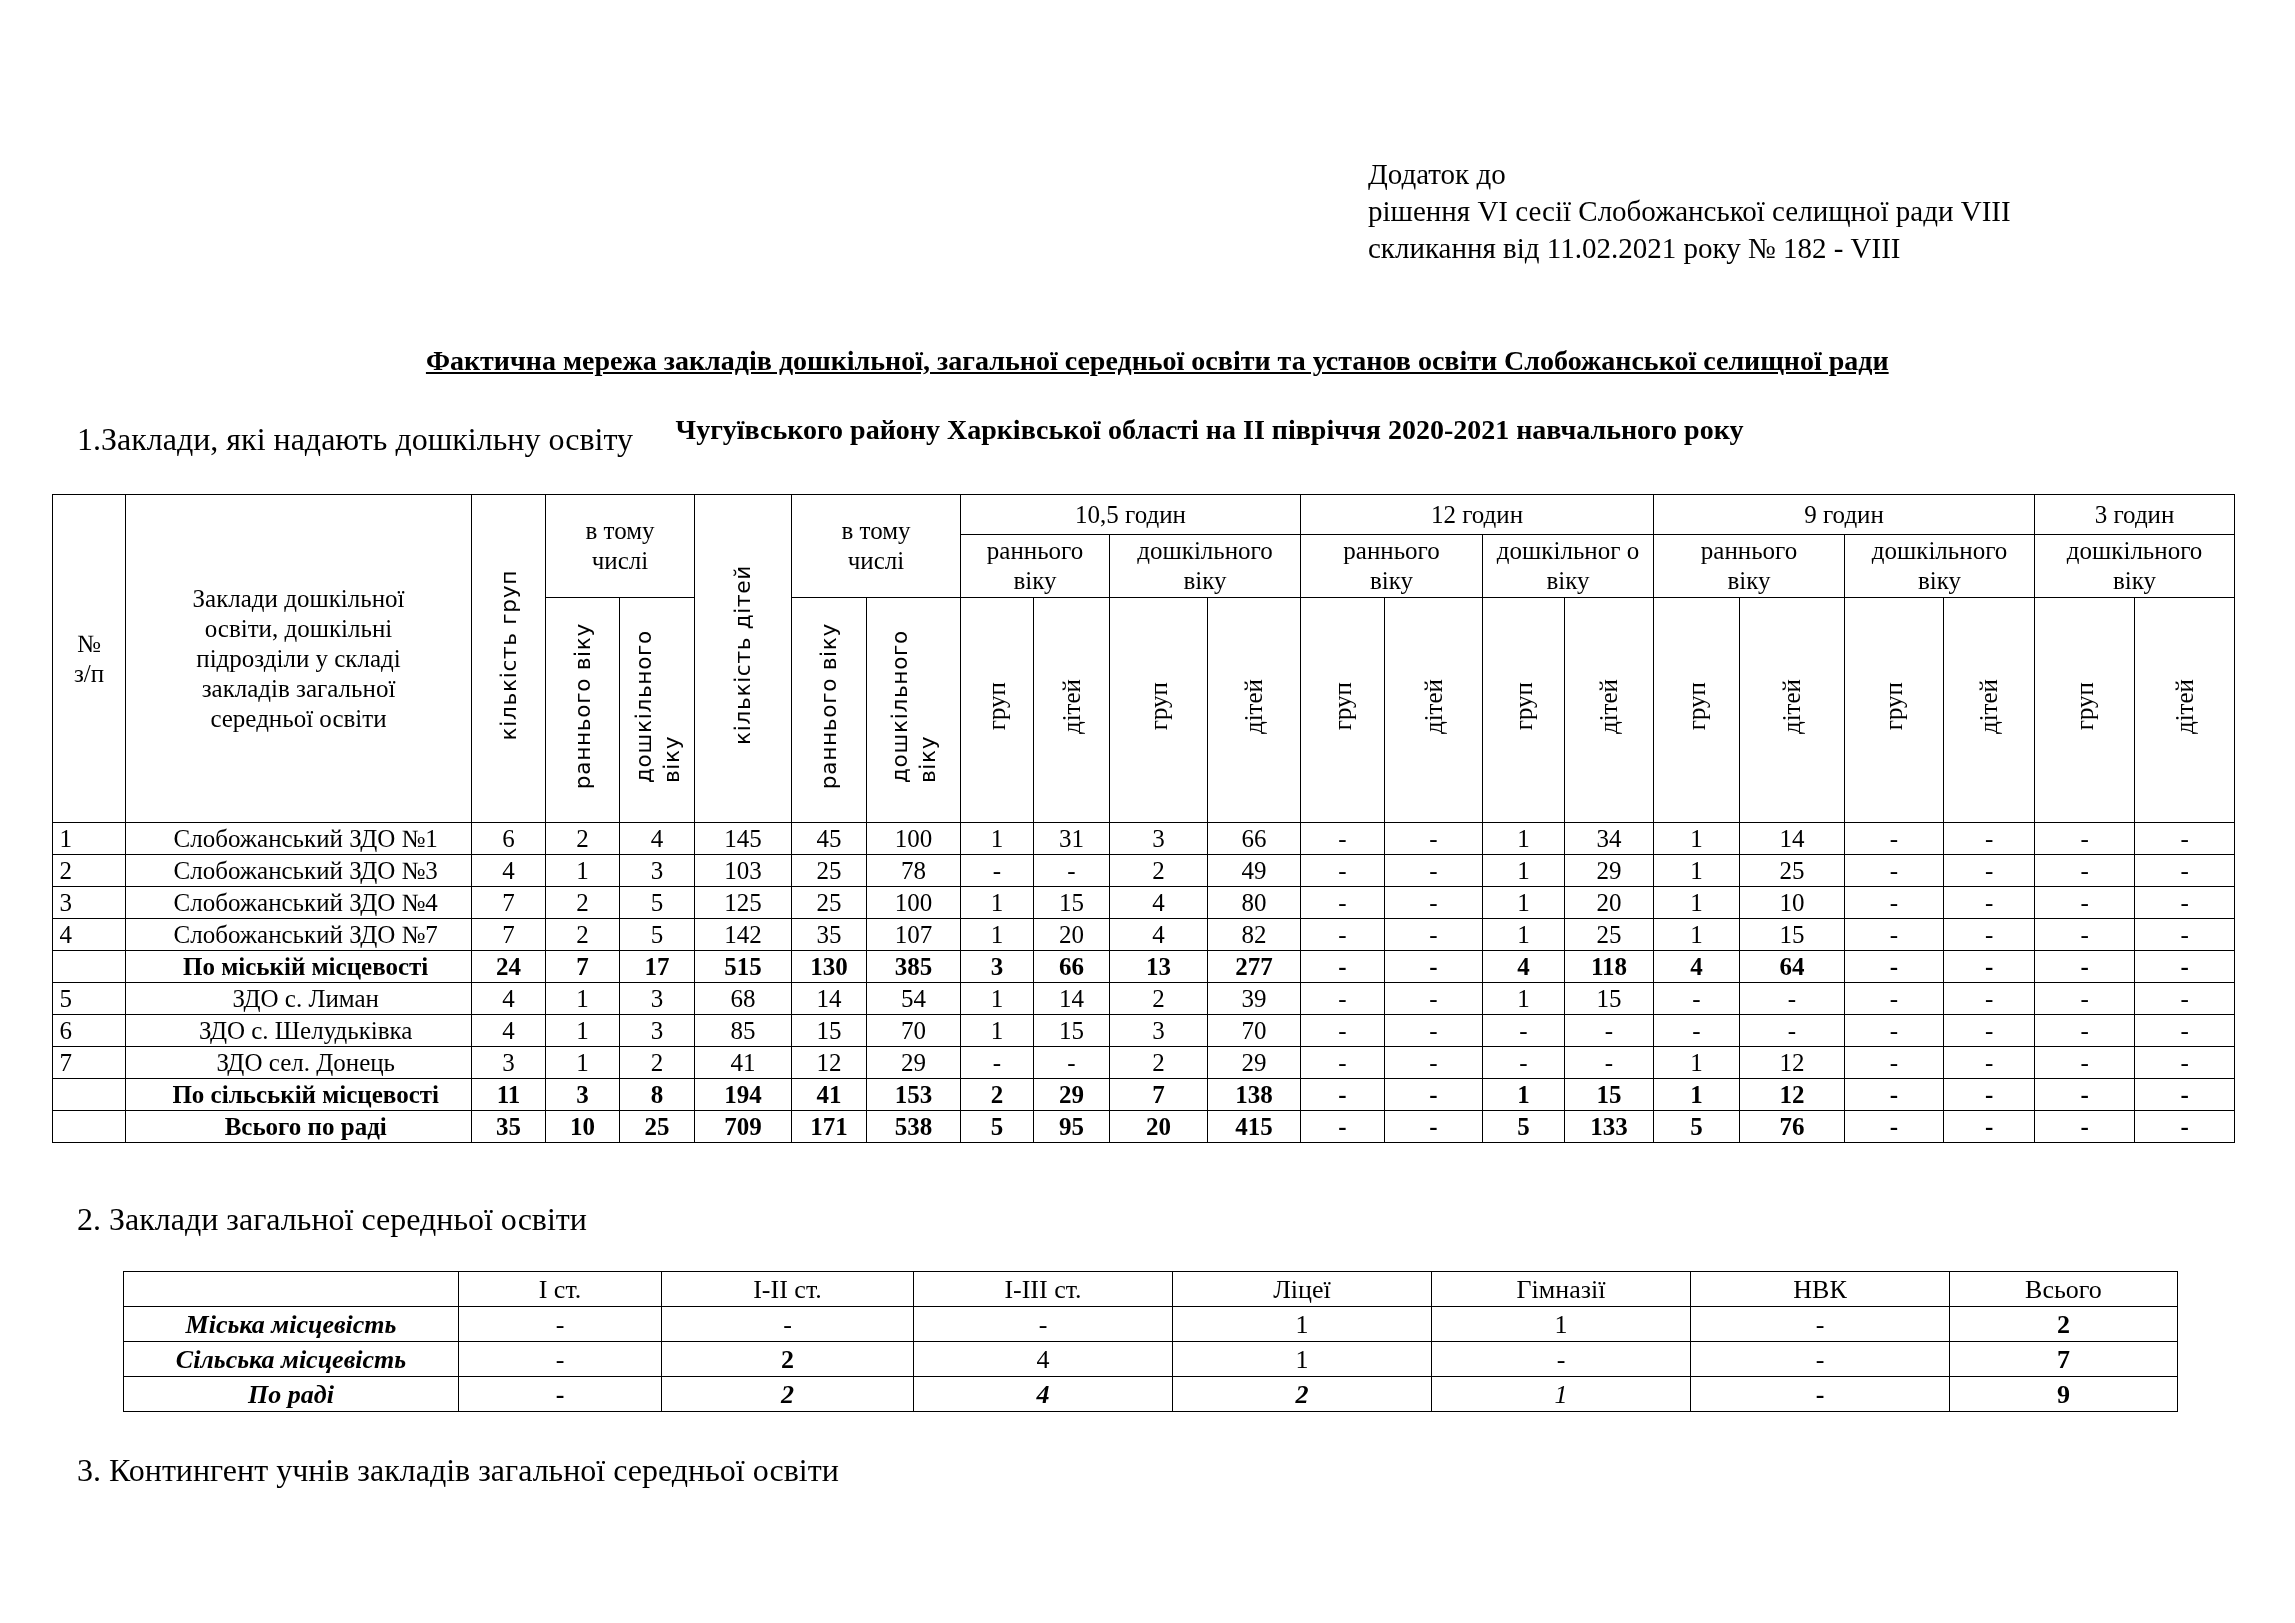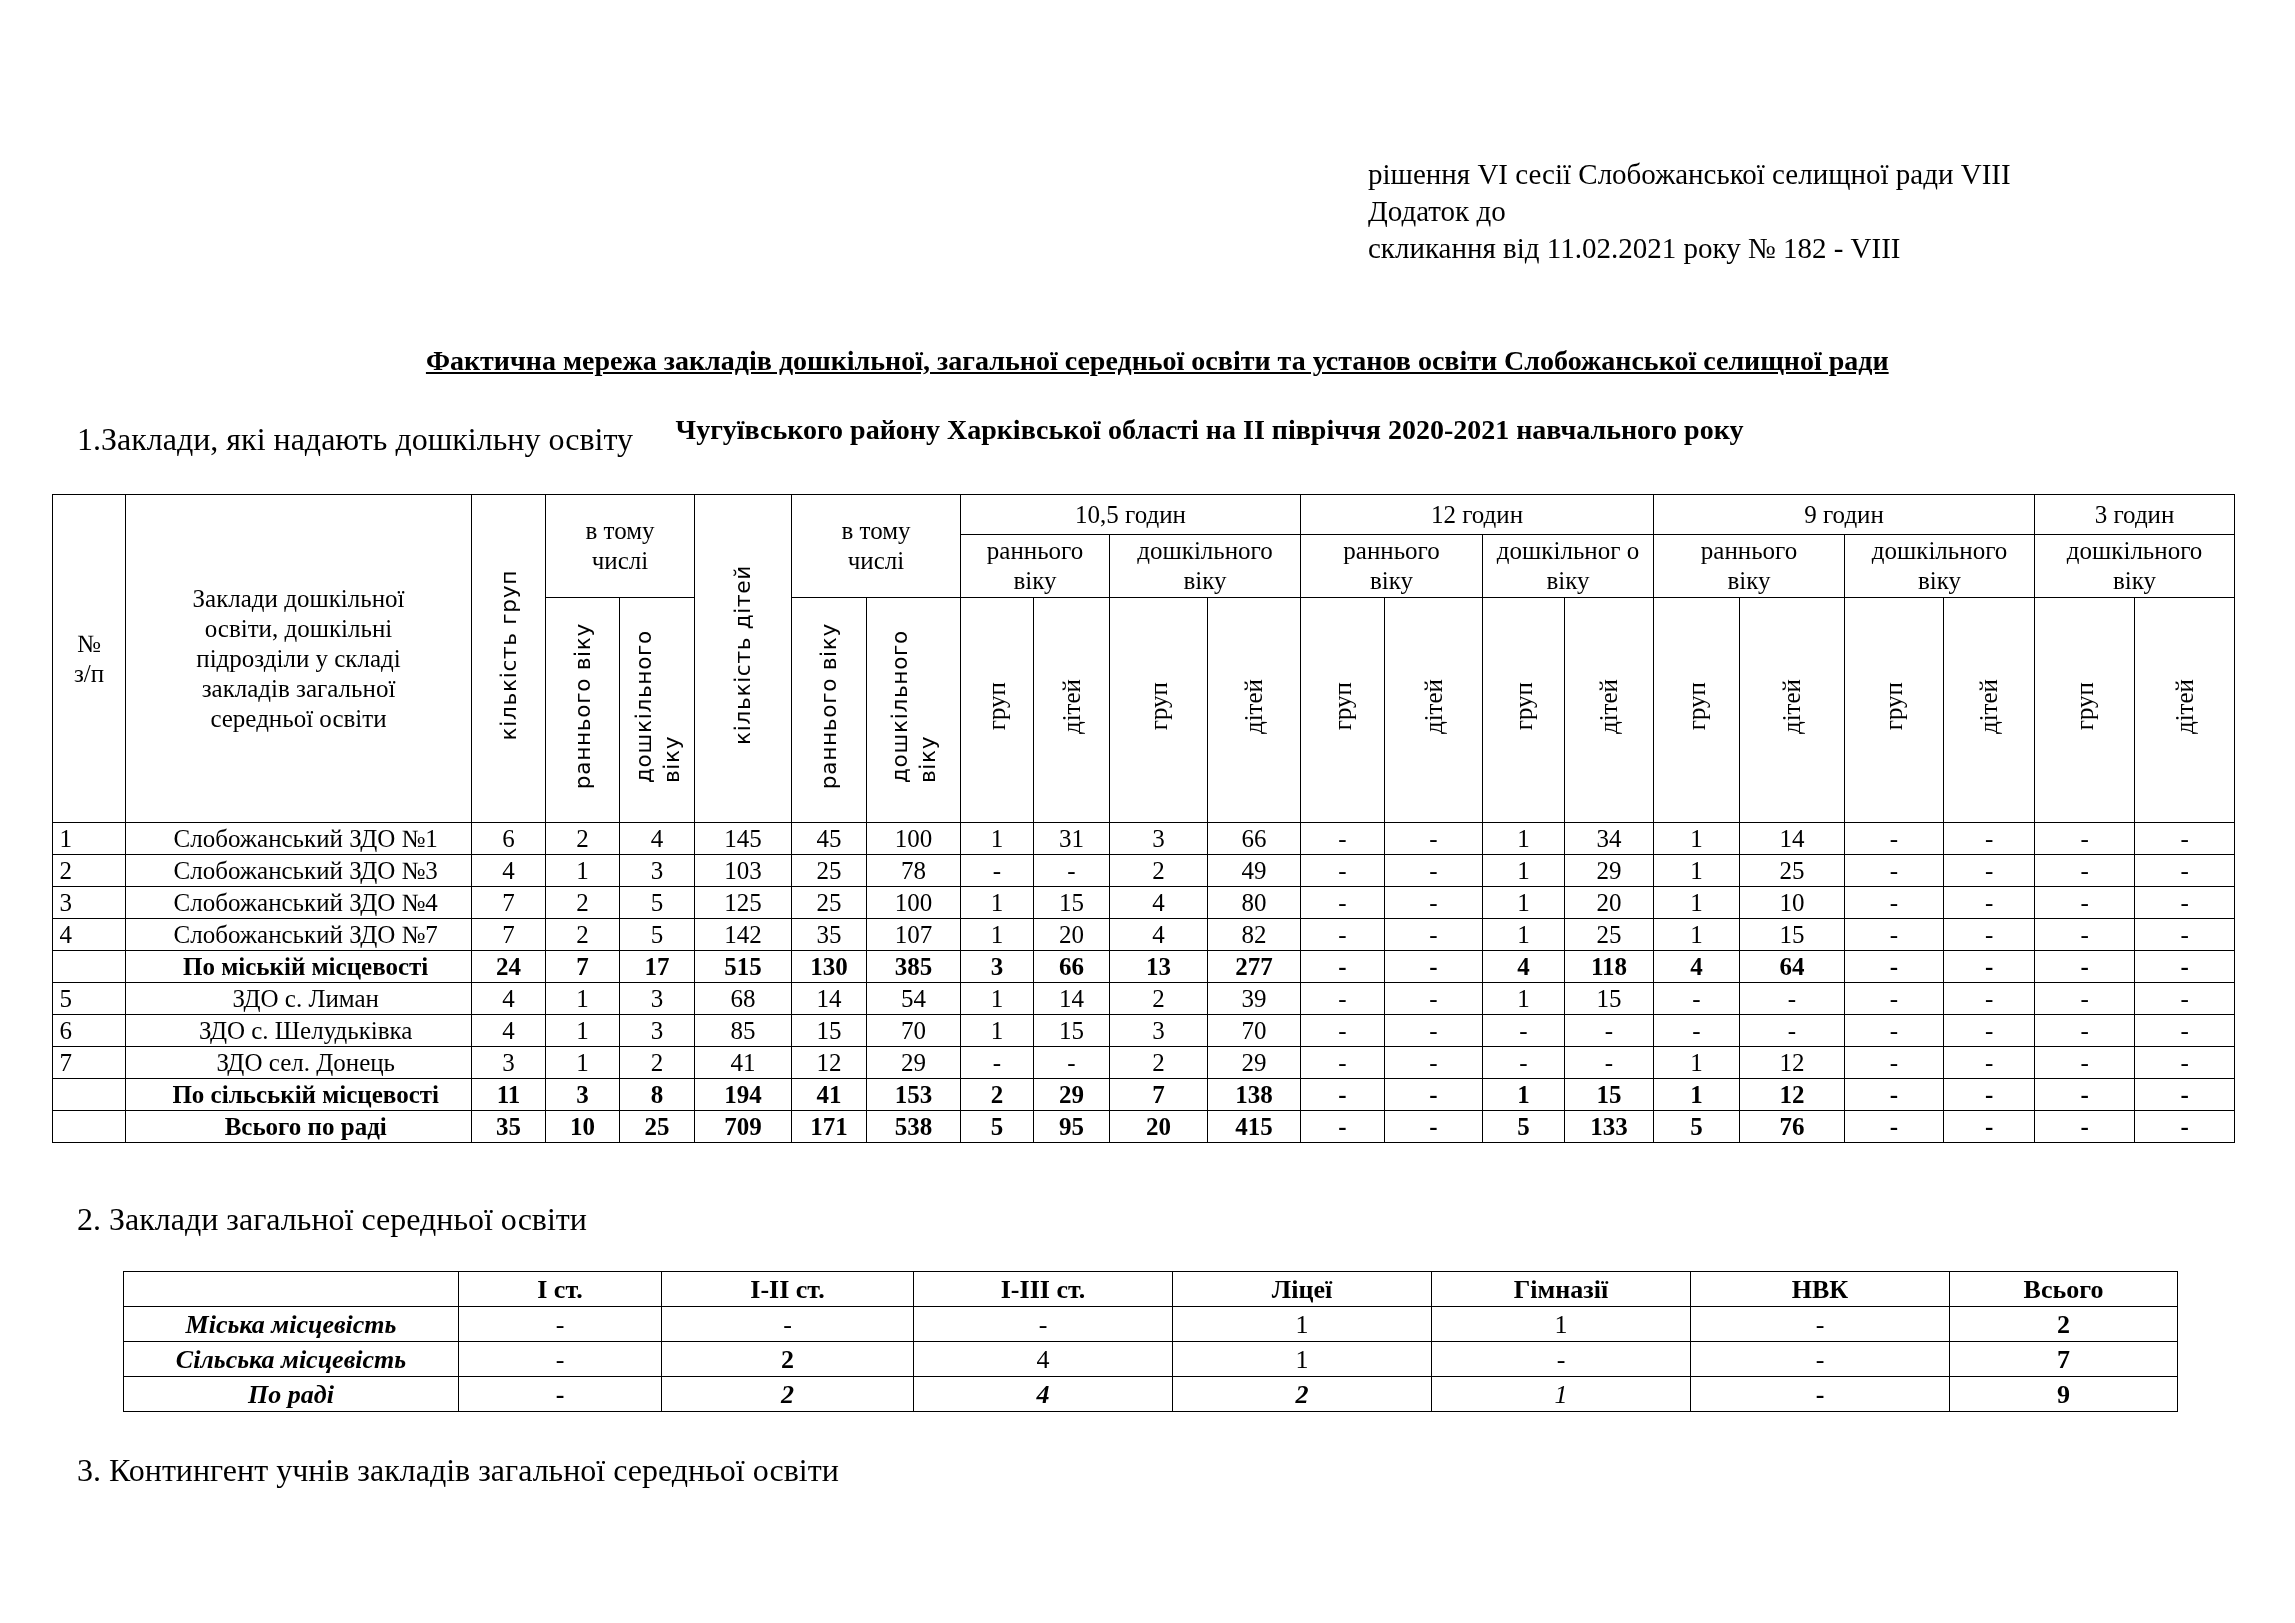--- a/index.html
+++ b/index.html
@@ -20,32 +20,32 @@
   #t1 .hdr3 td { height: 224px; }
   #t1 .row td { height: 31px; font-size: 25px; line-height: 29px; }
   #t1 .row td.name { text-align: center; padding-left: 14.4px; }
   #t1 .row td.num { text-align: left; padding-left: 6.5px; }
   #t1 .bold td { font-weight: bold; }
   .vert { writing-mode: vertical-rl; transform: rotate(180deg); display: inline-block;
           font-size: 25px; line-height: 27.5px; white-space: pre-line; text-align: left; }
   .vert.sans { font-family: "DejaVu Sans", "Liberation Sans", sans-serif; font-size: 21.6px; letter-spacing: 0.7px; }
   #t2 { left: 123px; top: 1271px; width: 2052px; table-layout: fixed; }
   #t2 td { height: 34px; font-size: 26px; line-height: 31px; }
-  #t2 .head td { font-weight: bold; margin-left: 19px; }
+  #t2 .head td { font-weight: normal; margin-left: 19px; }
   #t2 td.lbl { font-weight: bold; font-style: italic; }
   #t2 td.b { font-weight: bold; }
   #t2 td.bi { font-weight: bold; font-style: italic; }
   #t2 td.i { font-style: italic; }
 </style>
 </head>
 <body>
 
 <div class="annex">
+  <div>Додаток до</div>
   <div>рішення VI сесії Слобожанської селищної ради VIII</div>
-  <div>Додаток до</div>
   <div>скликання від 11.02.2021 року № 182 - VIII</div>
 </div>
 
 <div class="title">
   <span class="l1">Фактична мережа закладів дошкільної, загальної середньої освіти та установ освіти Слобожанської селищної ради</span>
   <span class="l2">Чугуївського району Харківської області на ІІ півріччя 2020-2021 навчального року</span>
 </div>
 
 <div class="section" style="left:77px; top:422px;">1.Заклади, які надають  дошкільну освіту</div>
 

